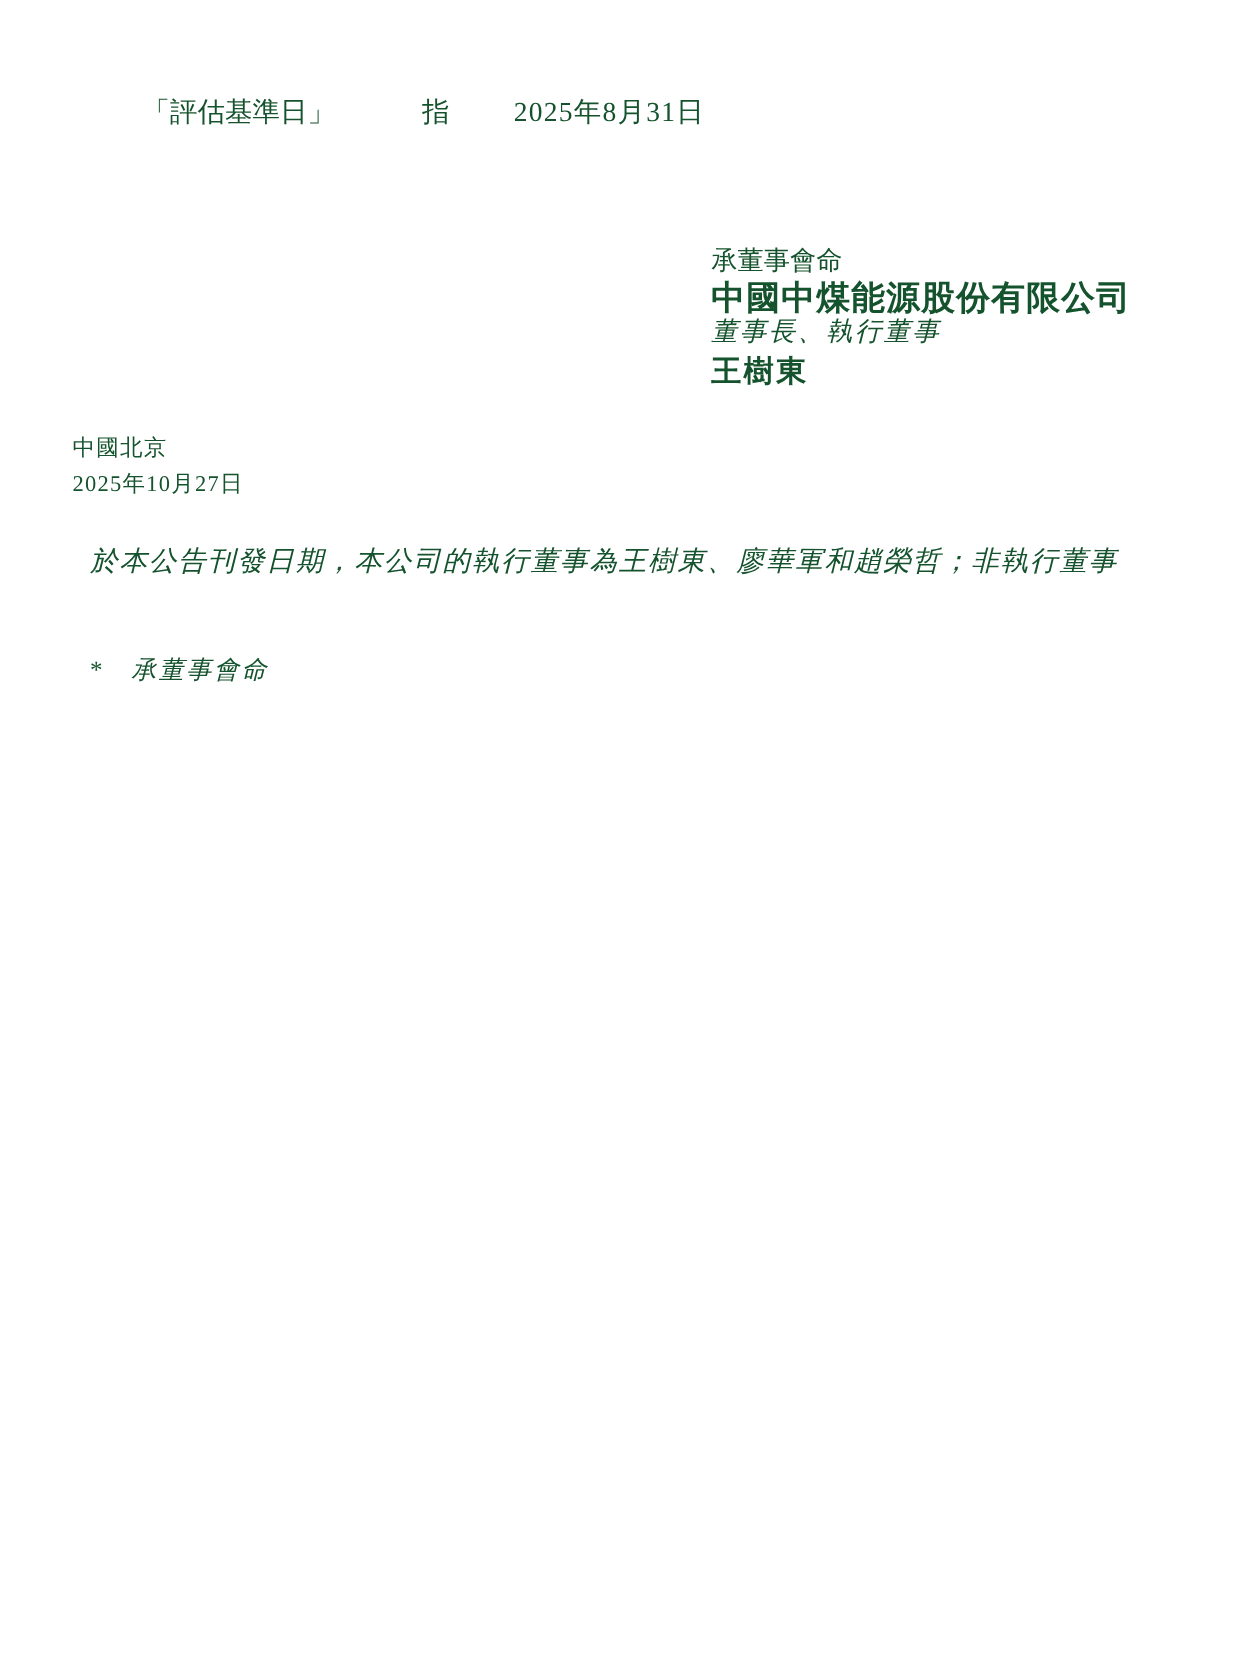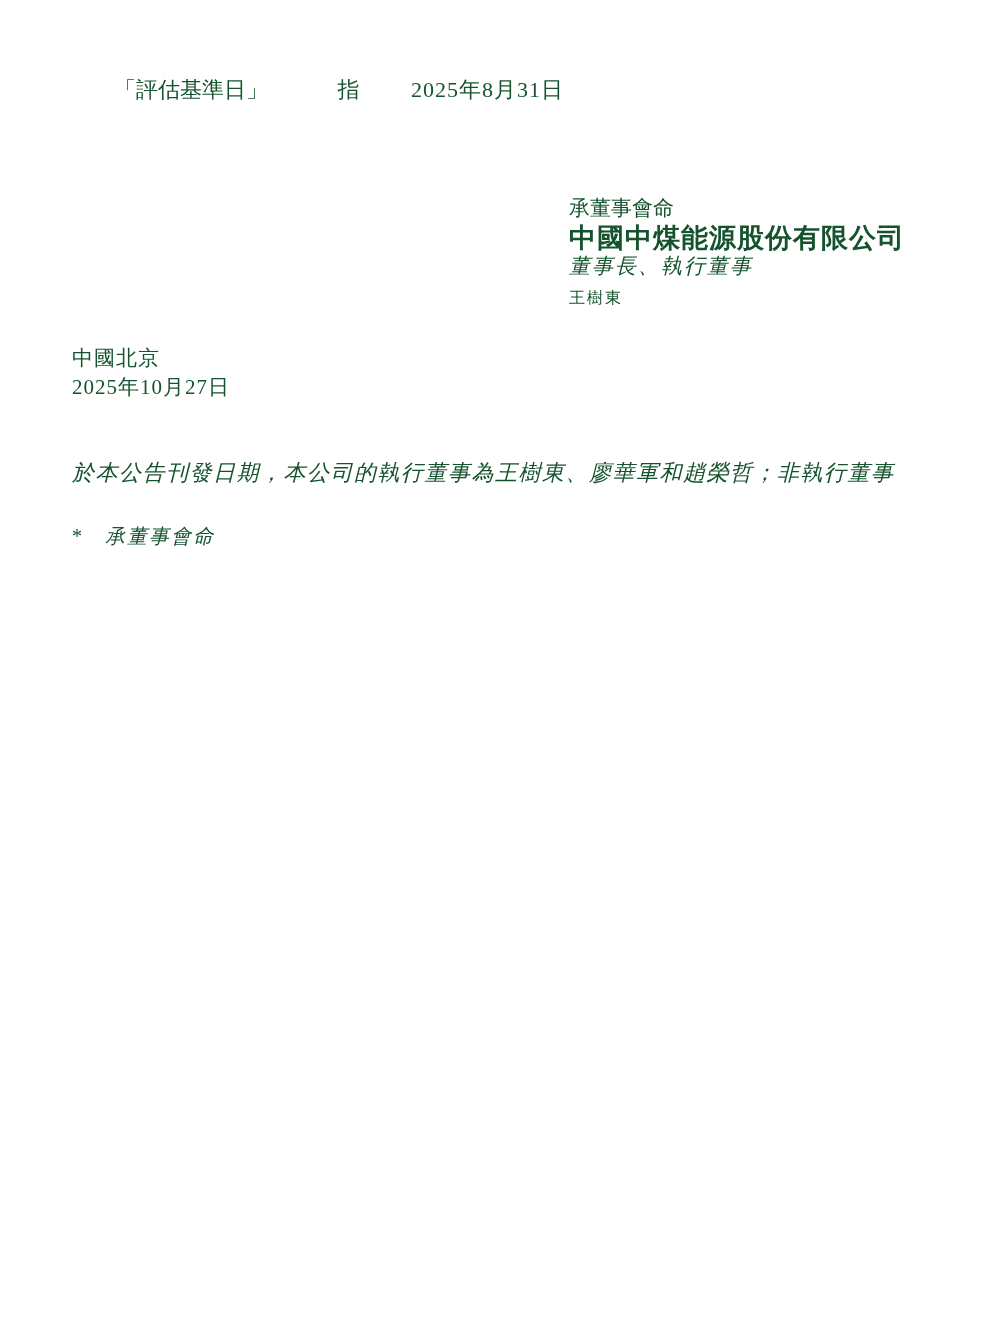--- a/index.html
+++ b/index.html
@@ -47,42 +47,42 @@
     font-family: "Liberation Sans", "DejaVu Sans", sans-serif;
     letter-spacing: 1px;
   }
   .sig-title {
     font-size: 21px;
     font-style: italic;
     letter-spacing: 2px;
     font-family: Liberation Mono, monospace;
   }
   .sig-name {
-    font-size: 16px;
-    font-weight: normal;
+    font-size: 24px;
+    font-weight: bold;
     font-family: "Liberation Sans", "DejaVu Sans", sans-serif;
     letter-spacing: 2px;
   }
 
   
   .dateline {
     position: absolute;
-    left: 72px;
+    left: 58px;
     top: 344px;
-    font-size: 21px;
+    font-size: 18px;
     line-height: 29px;
   }
   .dateline-place { display: block; letter-spacing: 1px; }
   .dateline-date { display: block; letter-spacing: 1px; }
 
   
   .directors-note {
     position: absolute;
     left: 72px;
-    top: 457px;
+    top: 433px;
     width: 880px;
     font-size: 22px;
     font-style: italic;
     line-height: 31px;
     letter-spacing: 1.5px;
   }
   .note-line { display: block; }
 
   
   .footnote {

